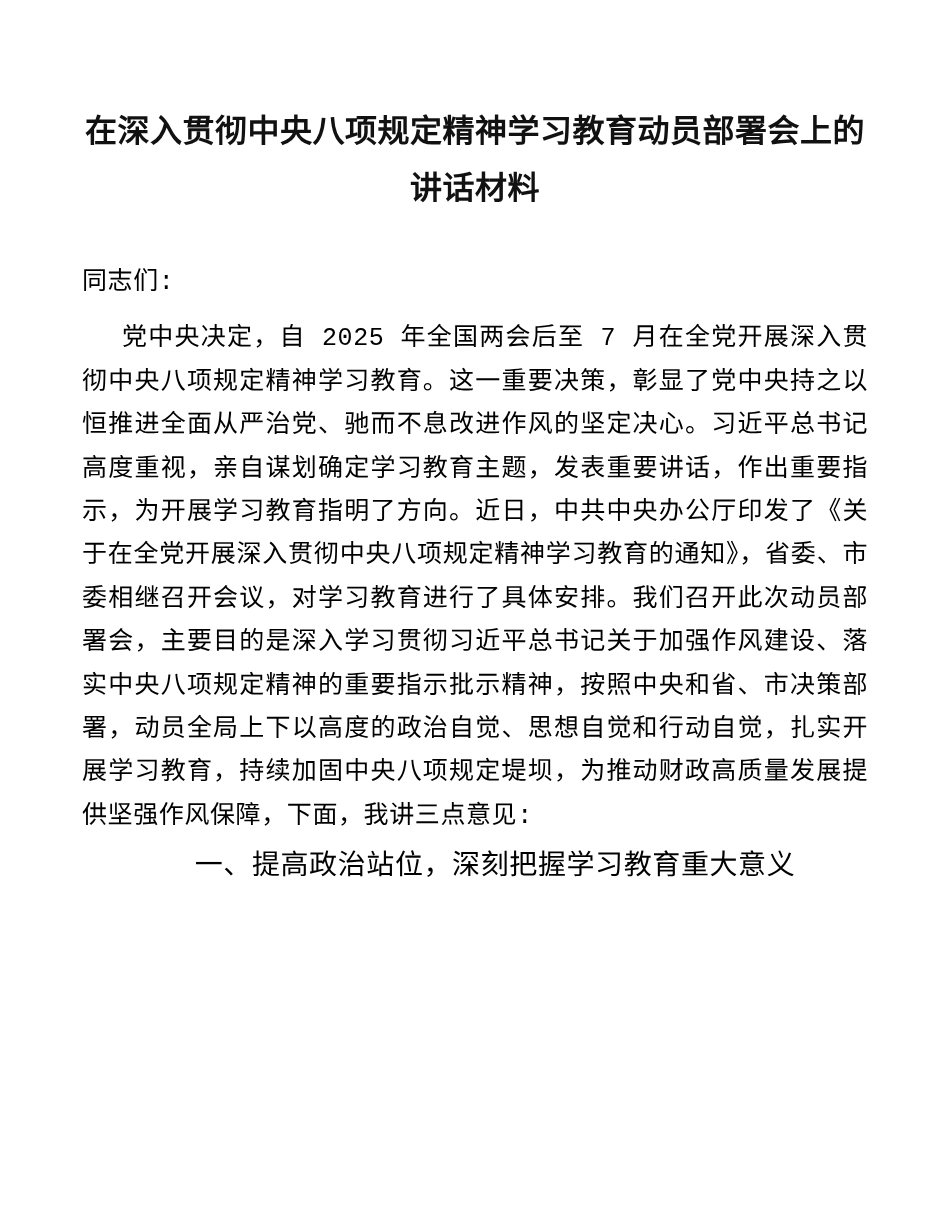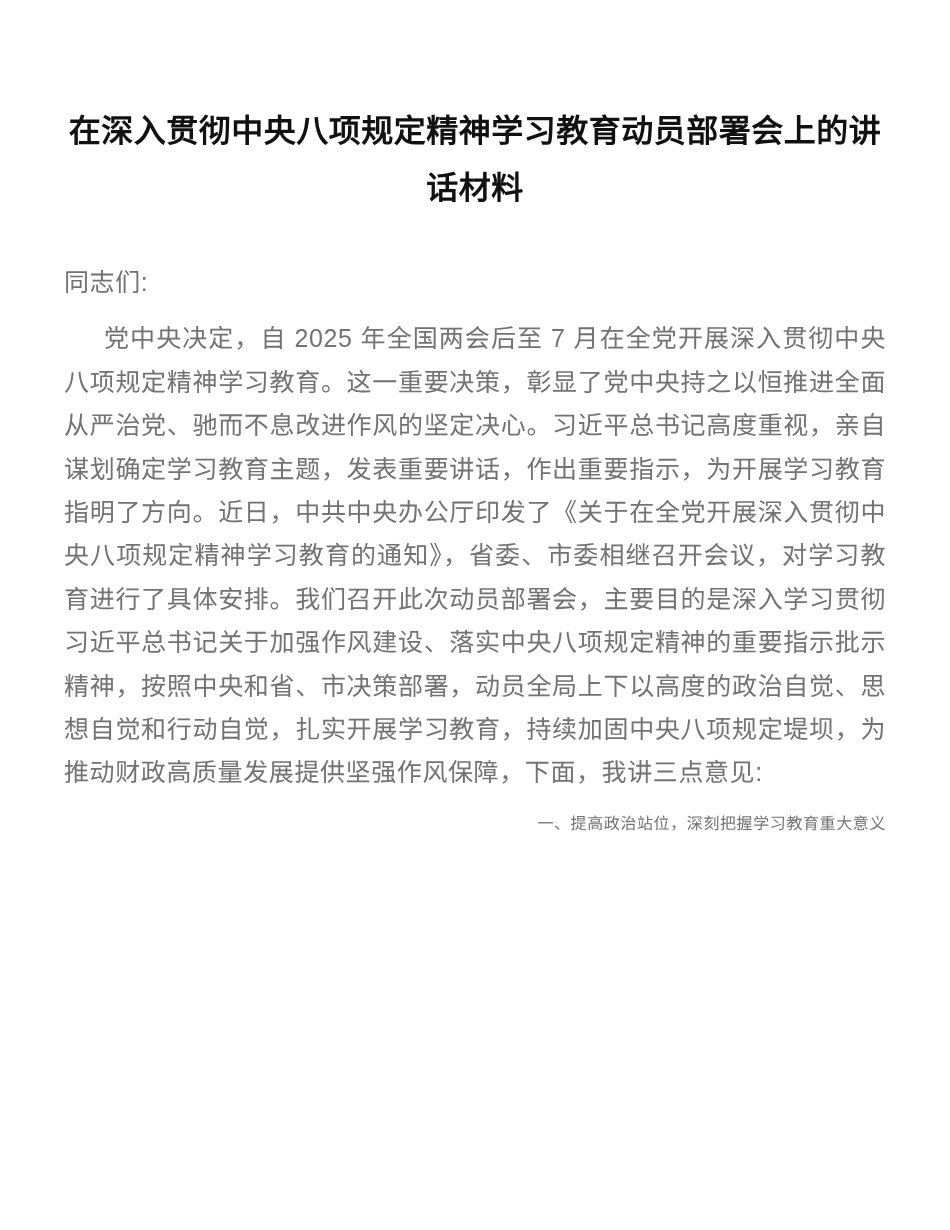--- a/index.html
+++ b/index.html
@@ -7,61 +7,61 @@
     padding: 0;
     background: #ffffff;
   }
   .page {
     position: relative;
     width: 950px;
     height: 985px;
     background: #ffffff;
     overflow: hidden;
     box-sizing: border-box;
-    padding: 0 64px;
+    padding: 0 82px;
     color: #1f1f1f;
   }
   .doc-title {
     margin: 0;
     margin-top: 103px;
     font-family: "Liberation Sans", "DejaVu Sans", sans-serif;
     font-weight: bold;
     font-size: 32px;
     line-height: 57px;
     text-align: center;
     color: #111111;
     letter-spacing: 0.5px;
   }
   .doc-body {
-    font-family: Liberation Sans, sans-serif;
+    font-family: Liberation Mono, monospace;
     font-size: 25px;
     line-height: 43.4px;
     letter-spacing: 0.6px;
-    color: #737373;
+    color: #000000;
     margin-top: 23px;
   }
   .salutation {
     margin: 0;
     margin-top: 44px;
     text-align: left;
   }
   .para {
     margin: 0;
     margin-top: 13px;
     text-indent: 40px;
     text-align: justify;
     text-justify: inter-character;
   }
   .section-heading {
     margin: 0;
     margin-top: 7px;
     text-indent: 40px;
-    text-align: right;
+    text-align: center;
     font-weight: normal;
-    font-size: 16px;
+    font-size: 28px;
     line-height: 43.4px;
   }
   .para.second {
     margin-top: 0;
   }
 </style>
 </head>
 <body>
 
 <div class="page">

